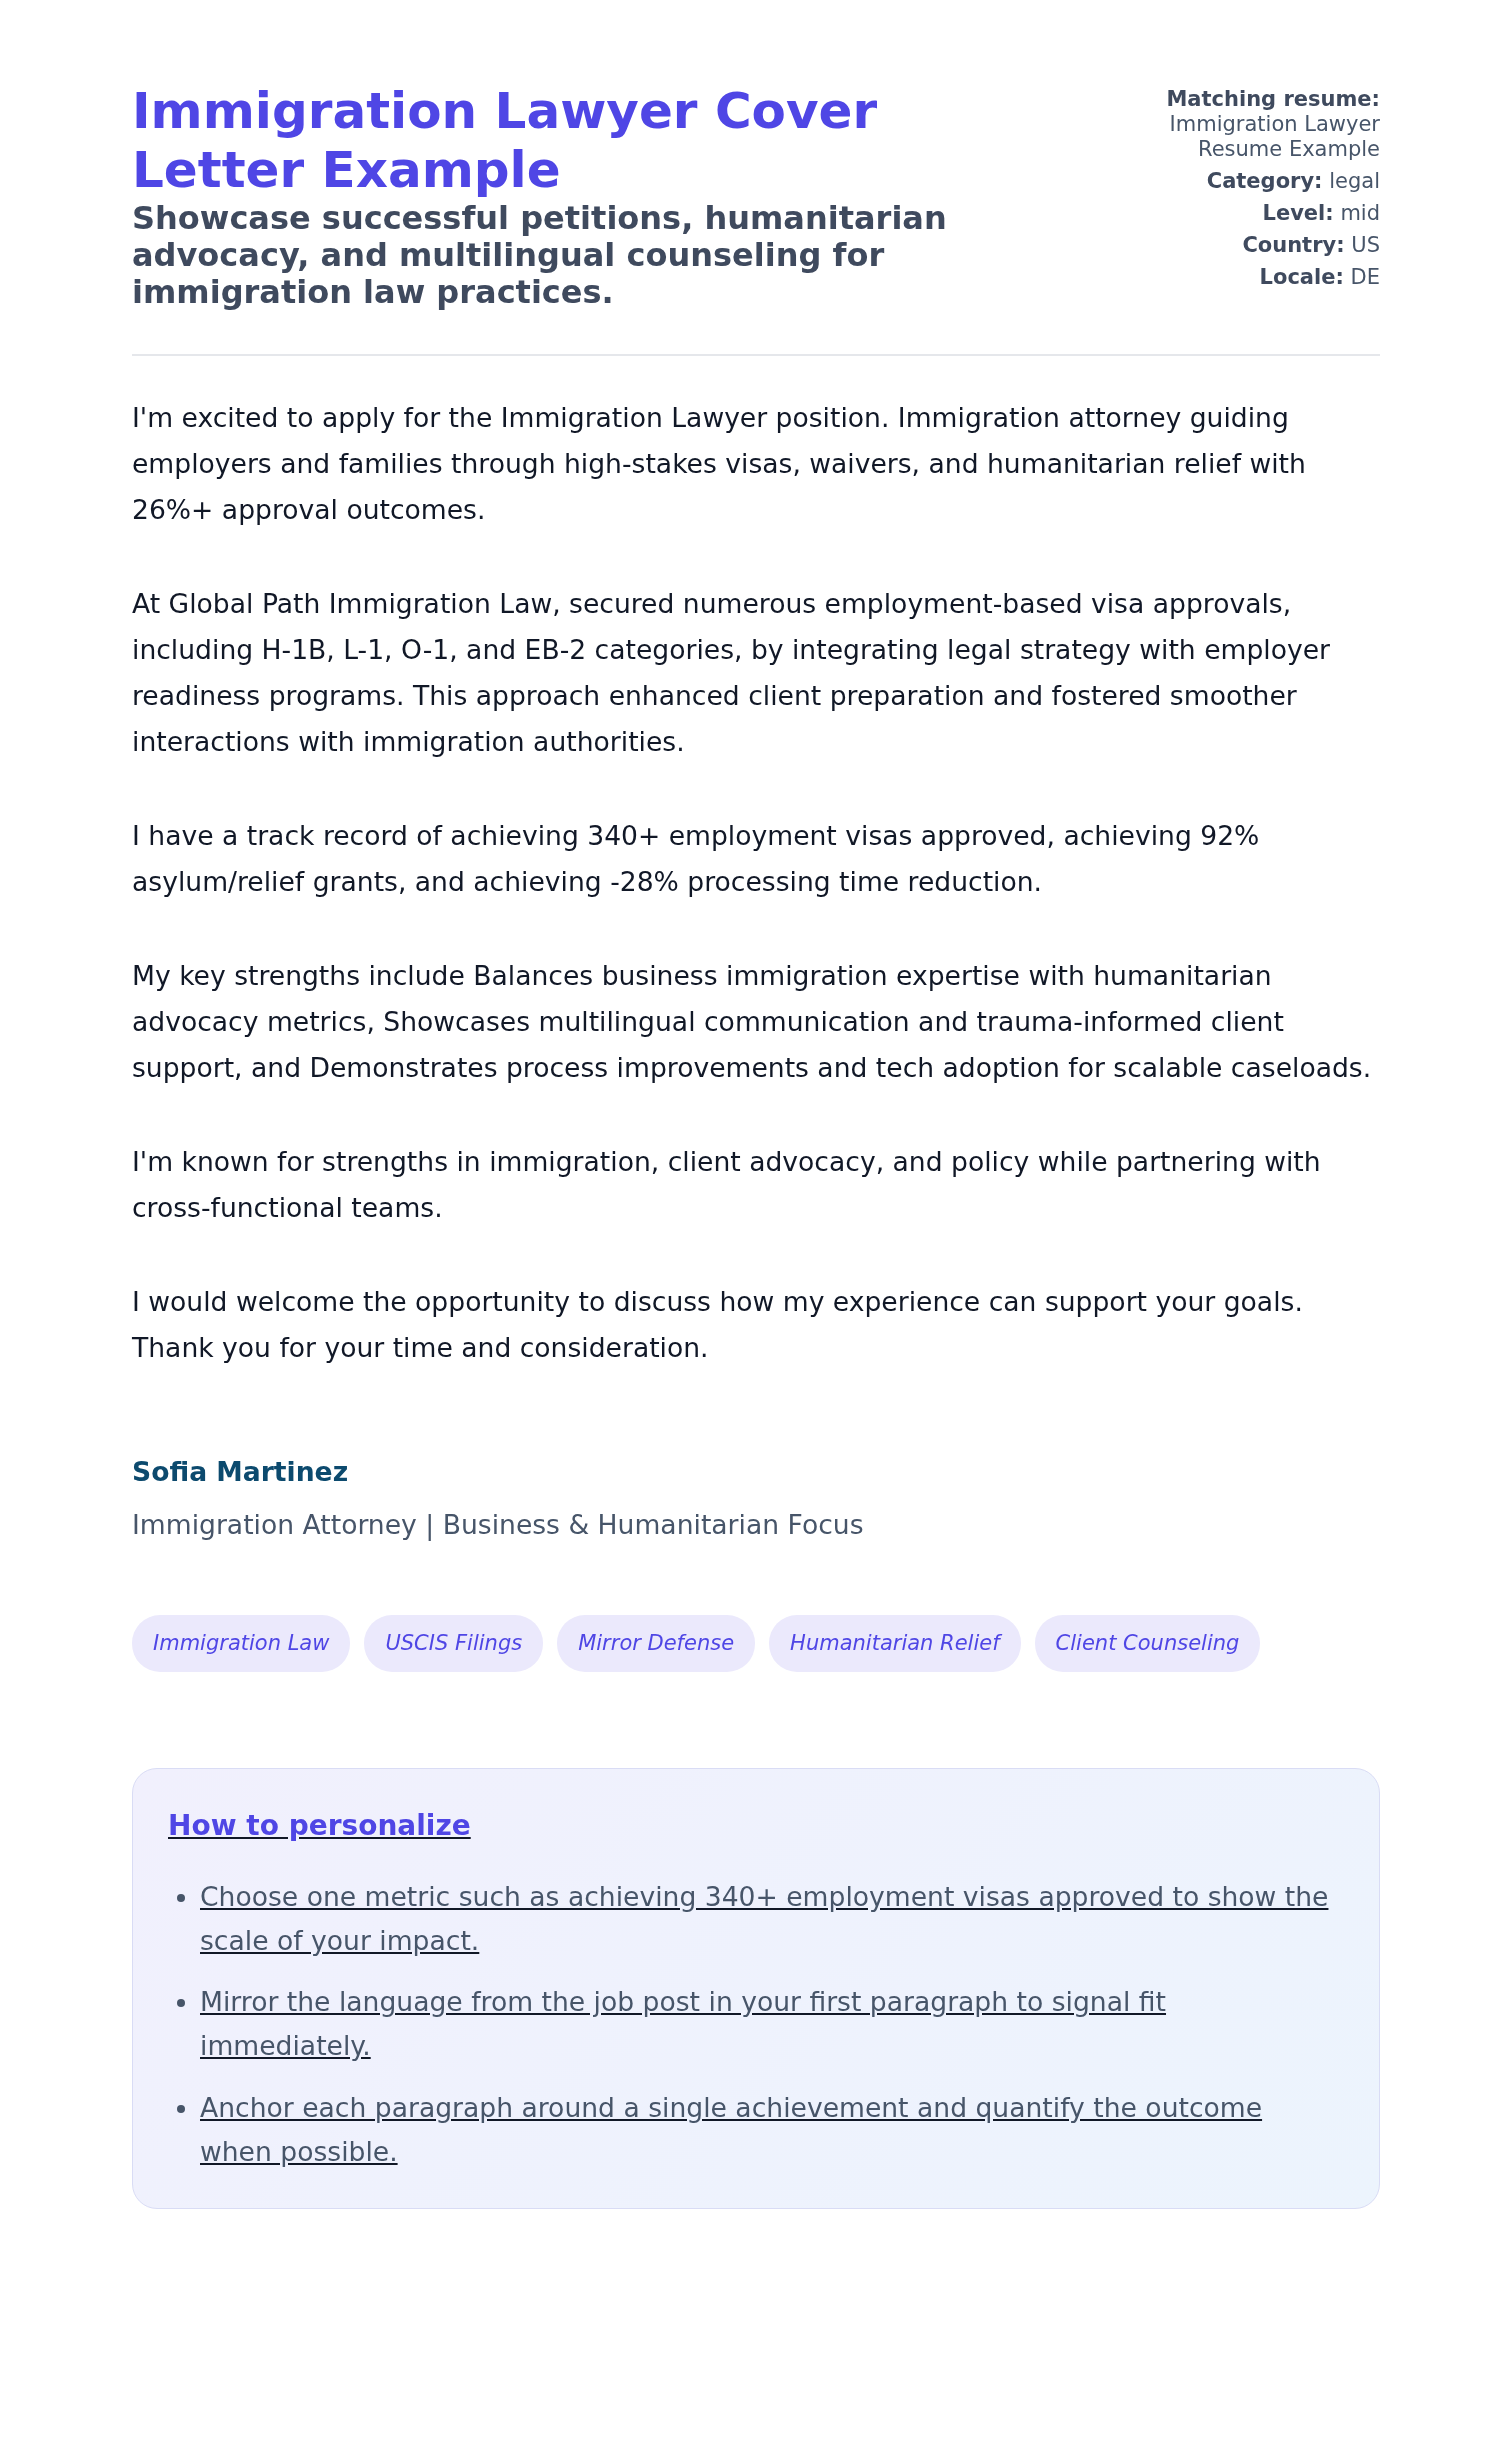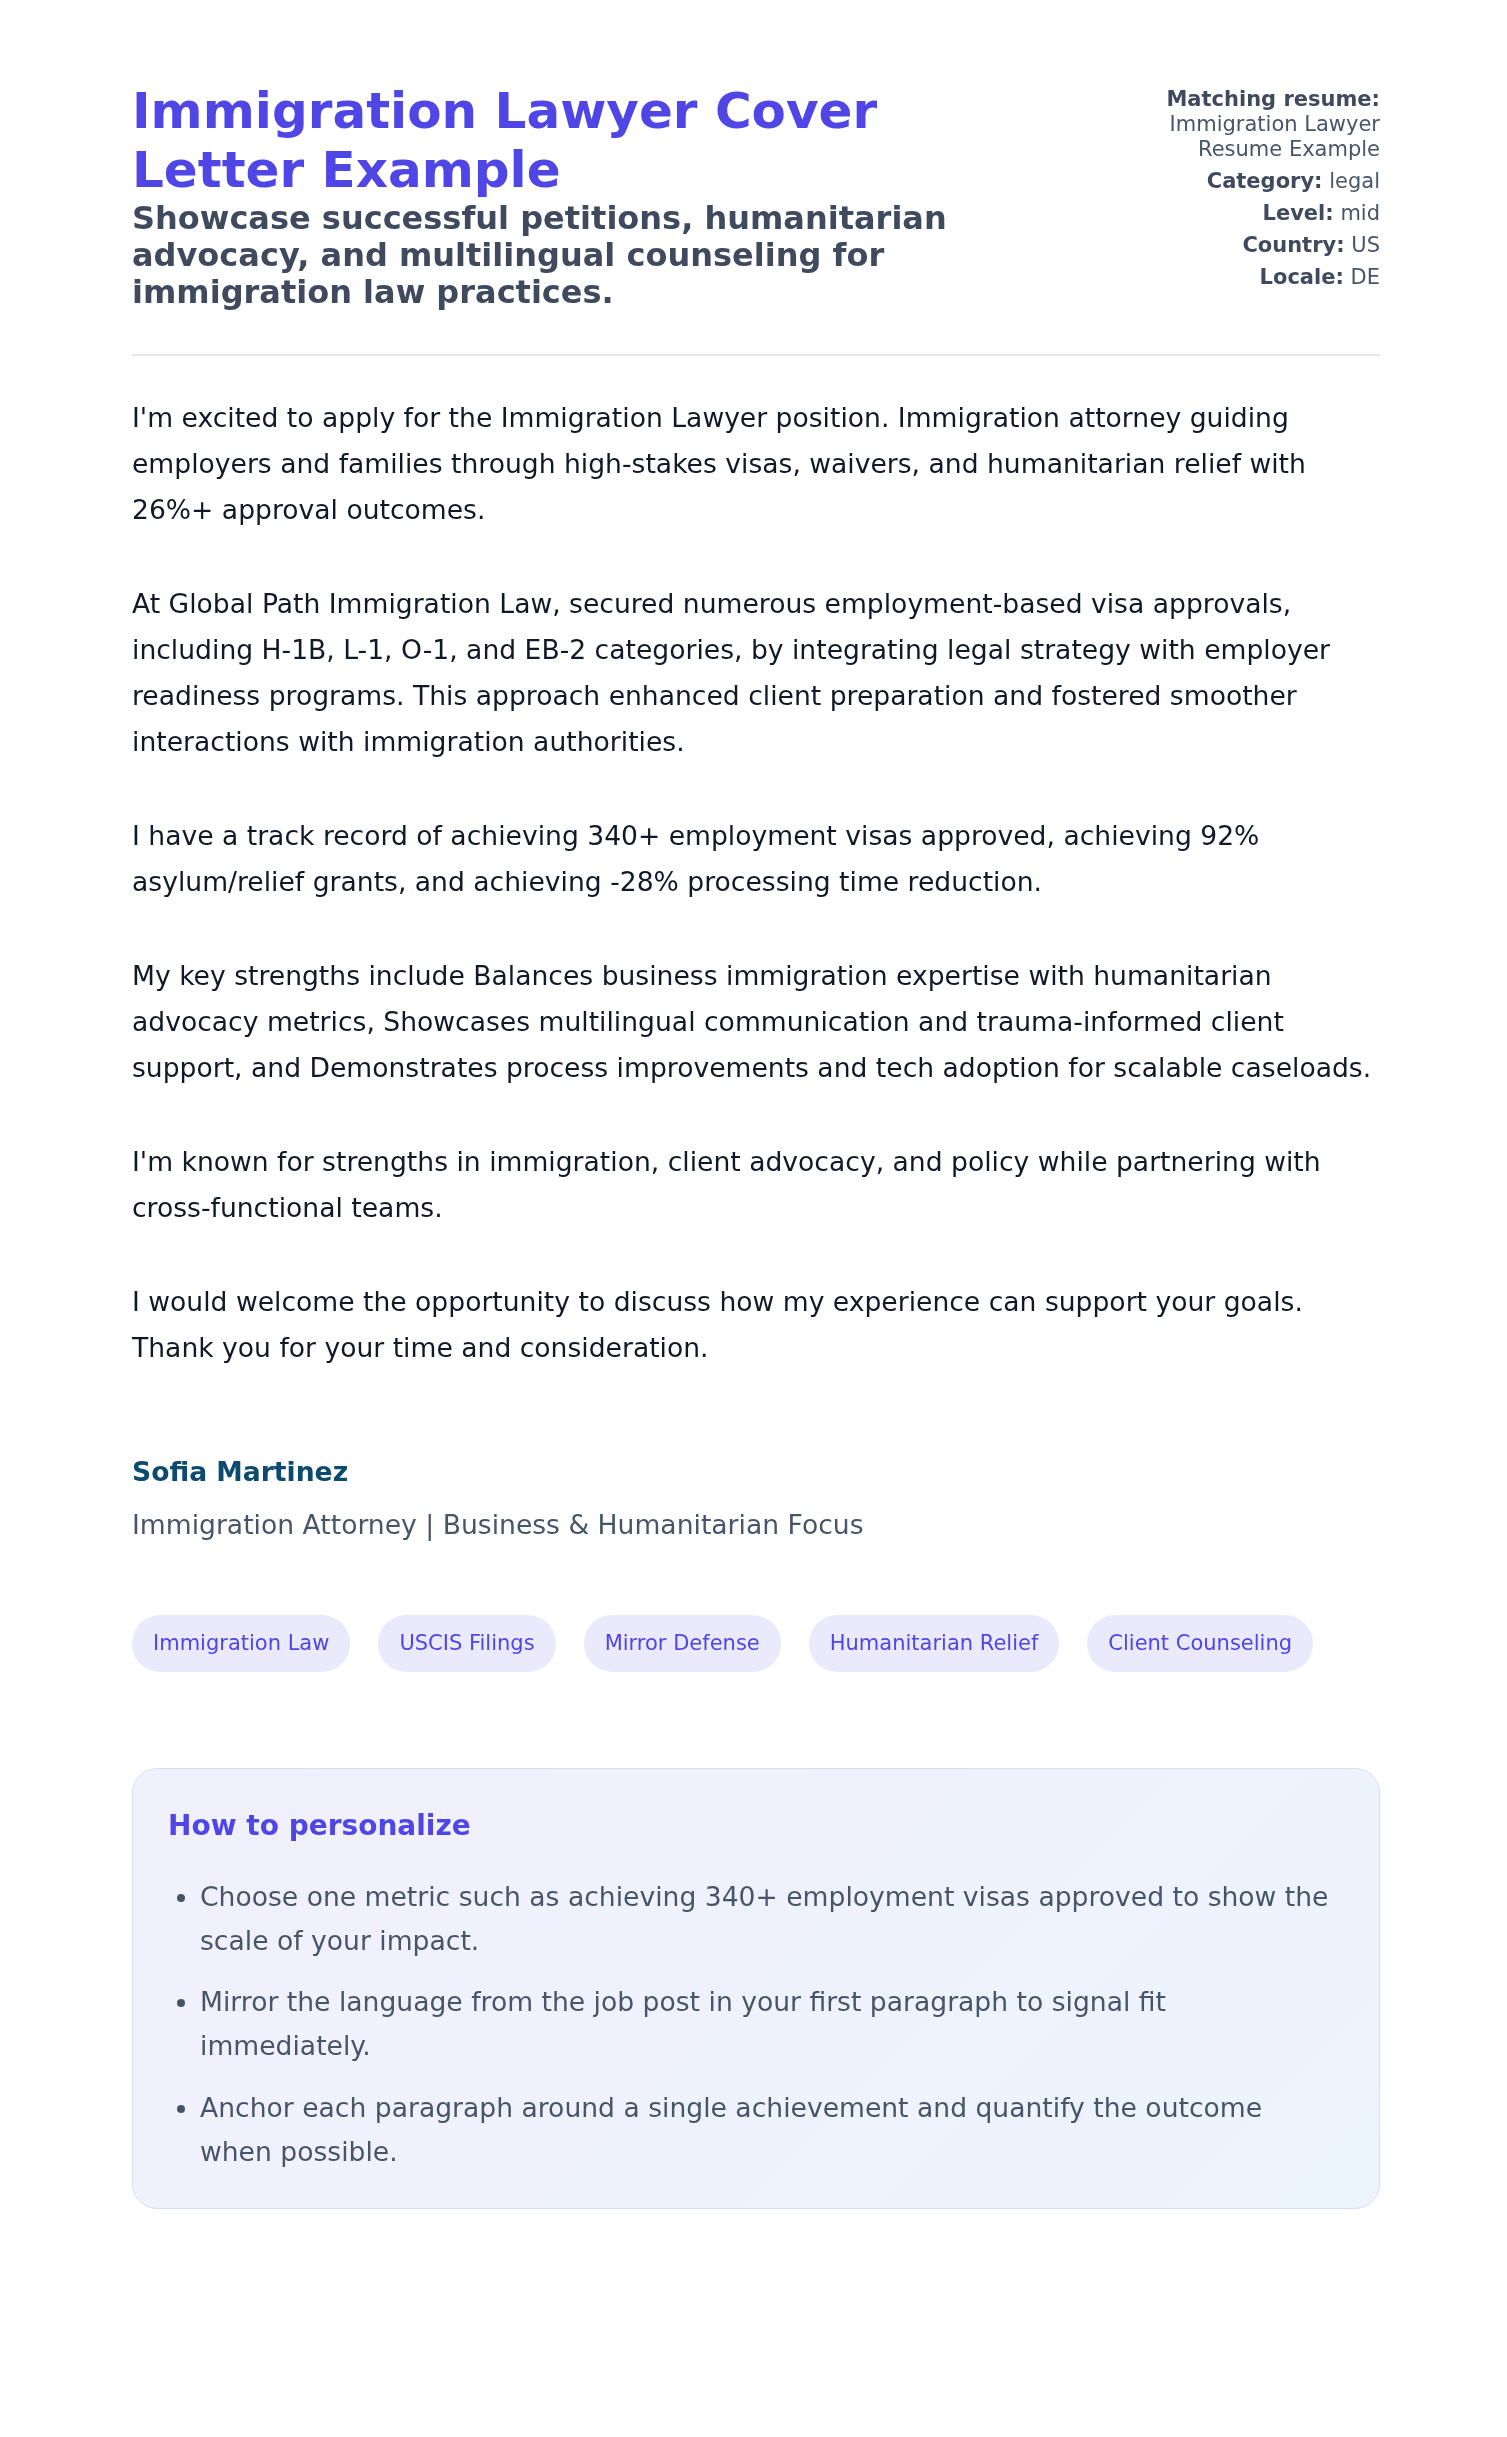--- a/index.html
+++ b/index.html
@@ -79,36 +79,38 @@
     }
     .sig-title {
       margin-top: 21px;
       font-size: 26.6px;
       line-height: 32px;
       color: #475569;
     }
     .skills {
       margin-top: 74px;
       display: flex;
-      gap: 28px;
+      gap: 14px;
+      font-style: italic;
     }
     .skill {
       background: #ebe9fc;
       color: #4f46e5;
       font-size: 21px;
       line-height: 25px;
       padding: 16px 21px;
       border-radius: 28px;
     }
     .tips {
       margin-top: 96px;
       border: 1.8px solid #d9dcf5;
       border-radius: 25px;
       background: linear-gradient(135deg, #f1f0fd 0%, #ecf4fd 100%);
       padding: 39px 35px 34px 35px;
+      text-decoration: underline;
     }
     .tips-title {
       margin: 0;
       font-size: 28px;
       line-height: 35px;
       font-weight: 700;
       color: #4f46e5;
     }
     .tips ul {
       margin: 32px 15px 0 0;

